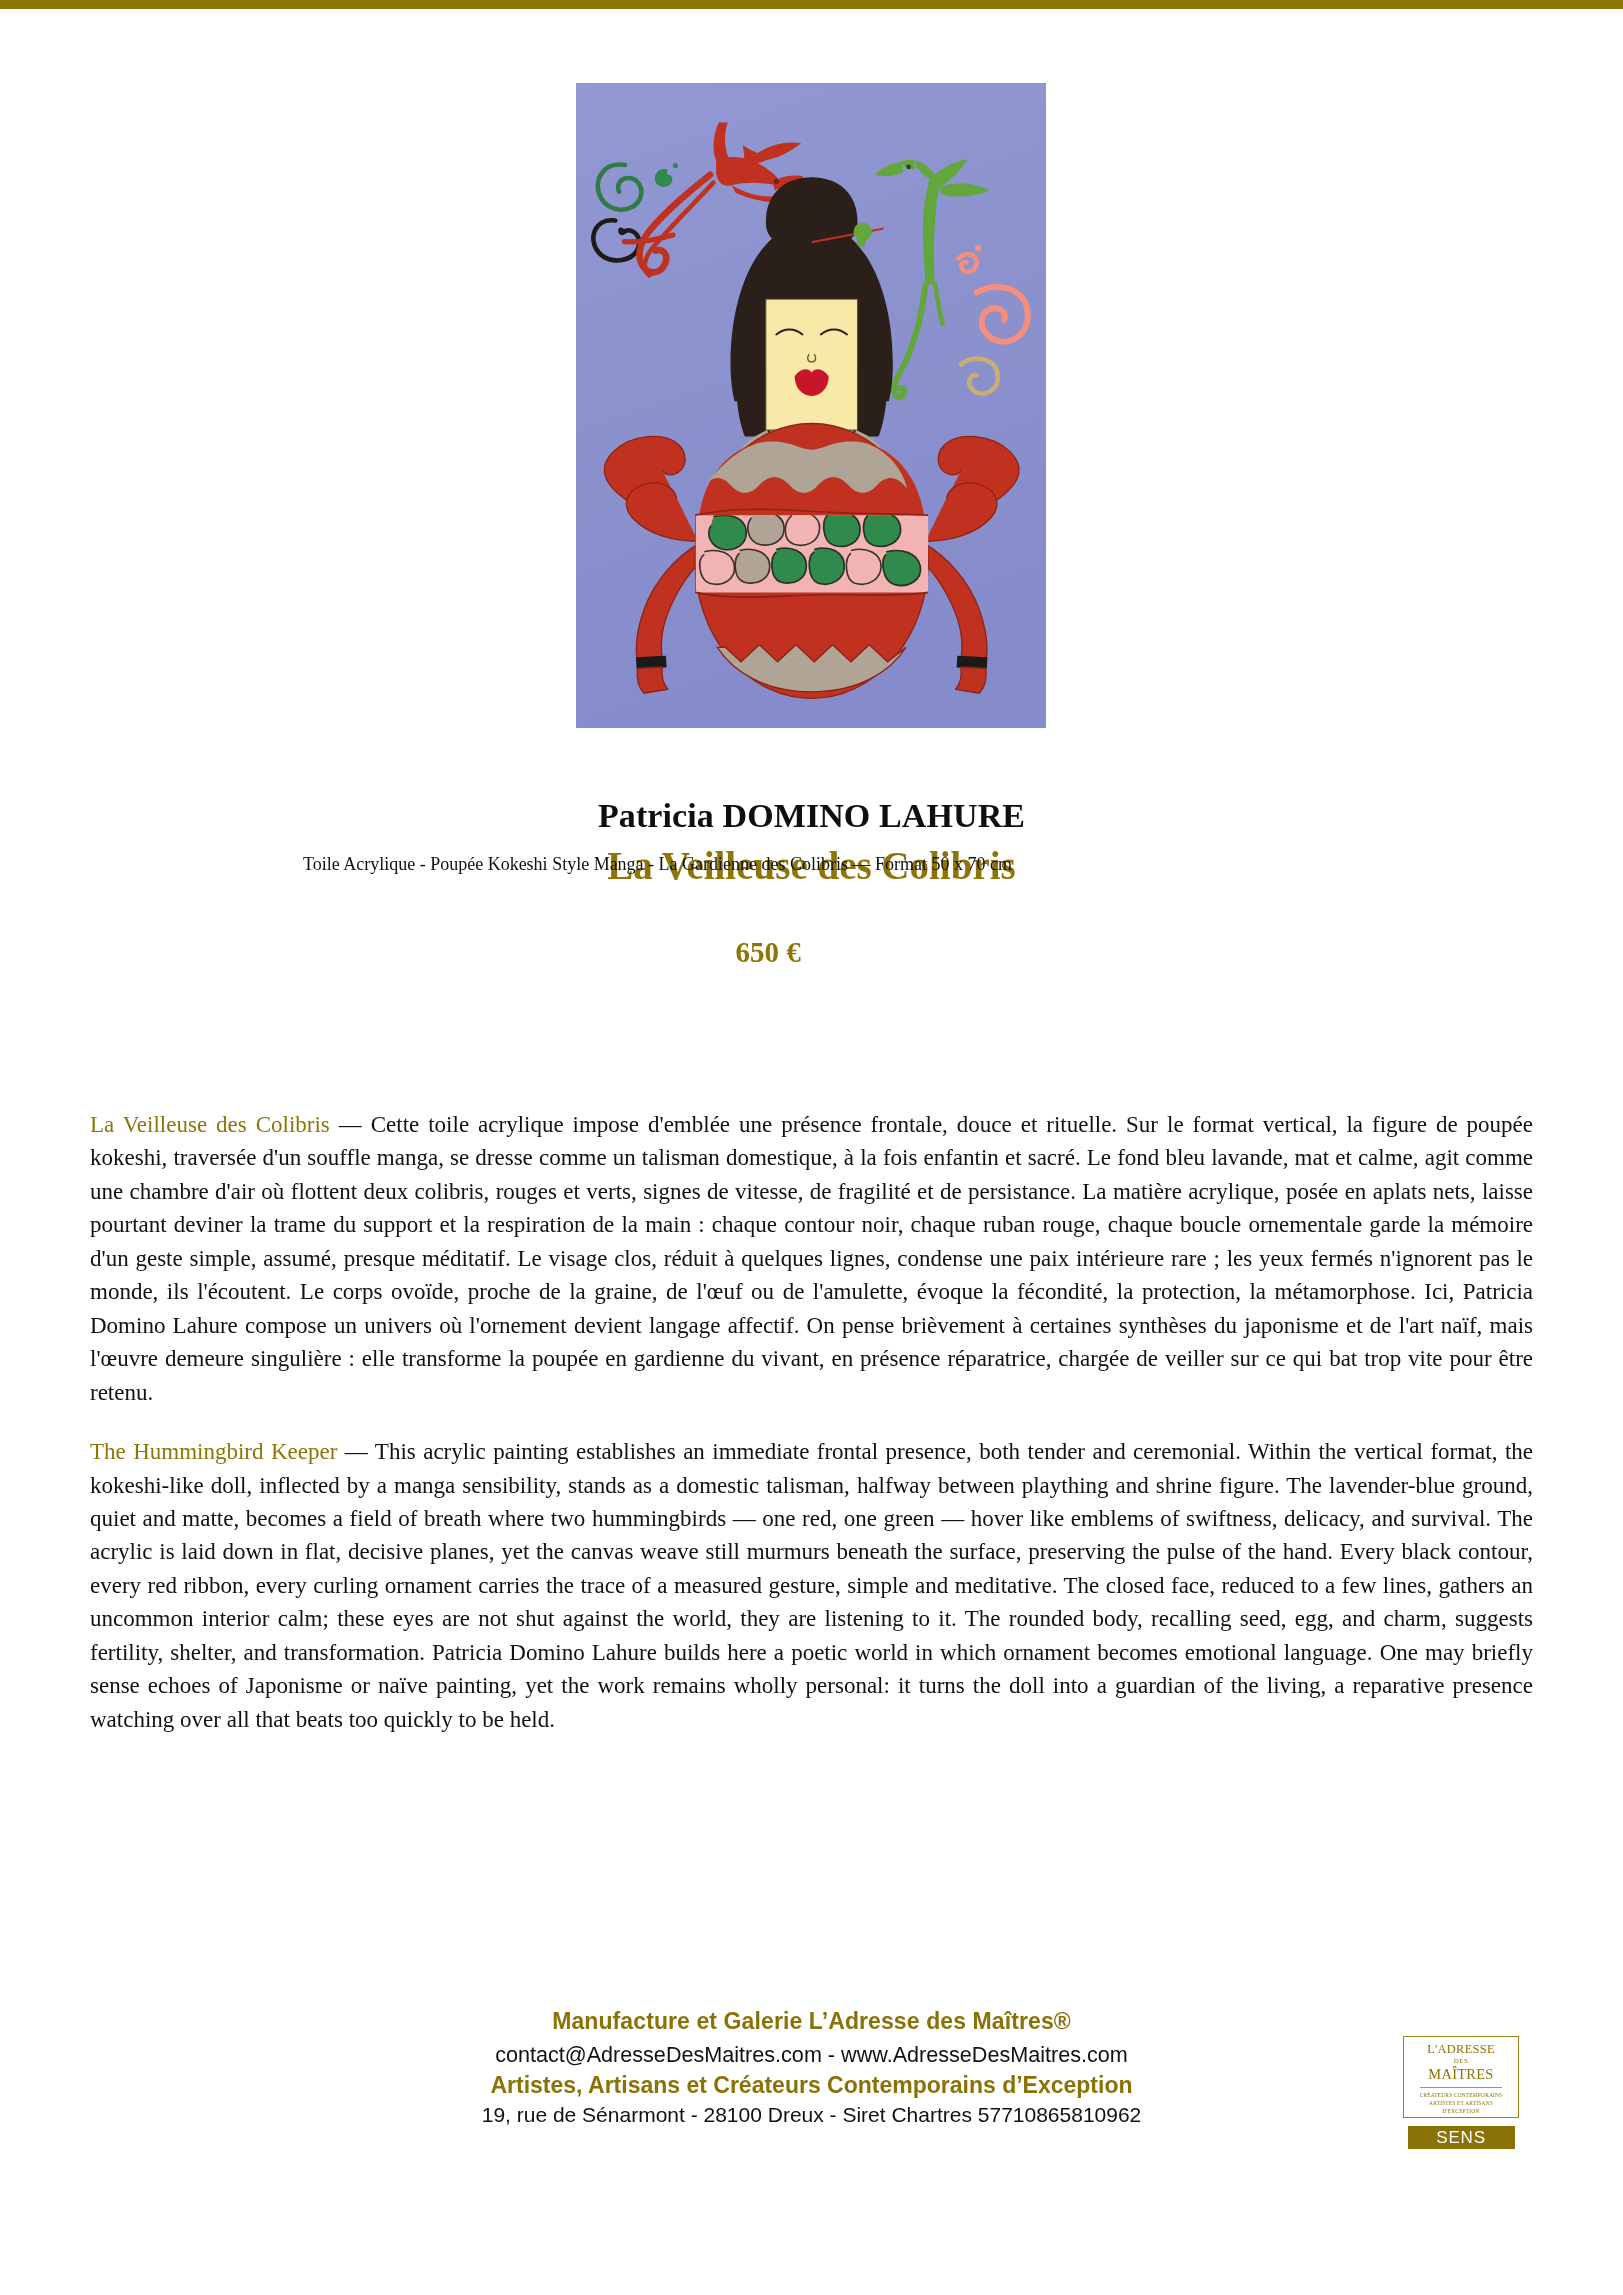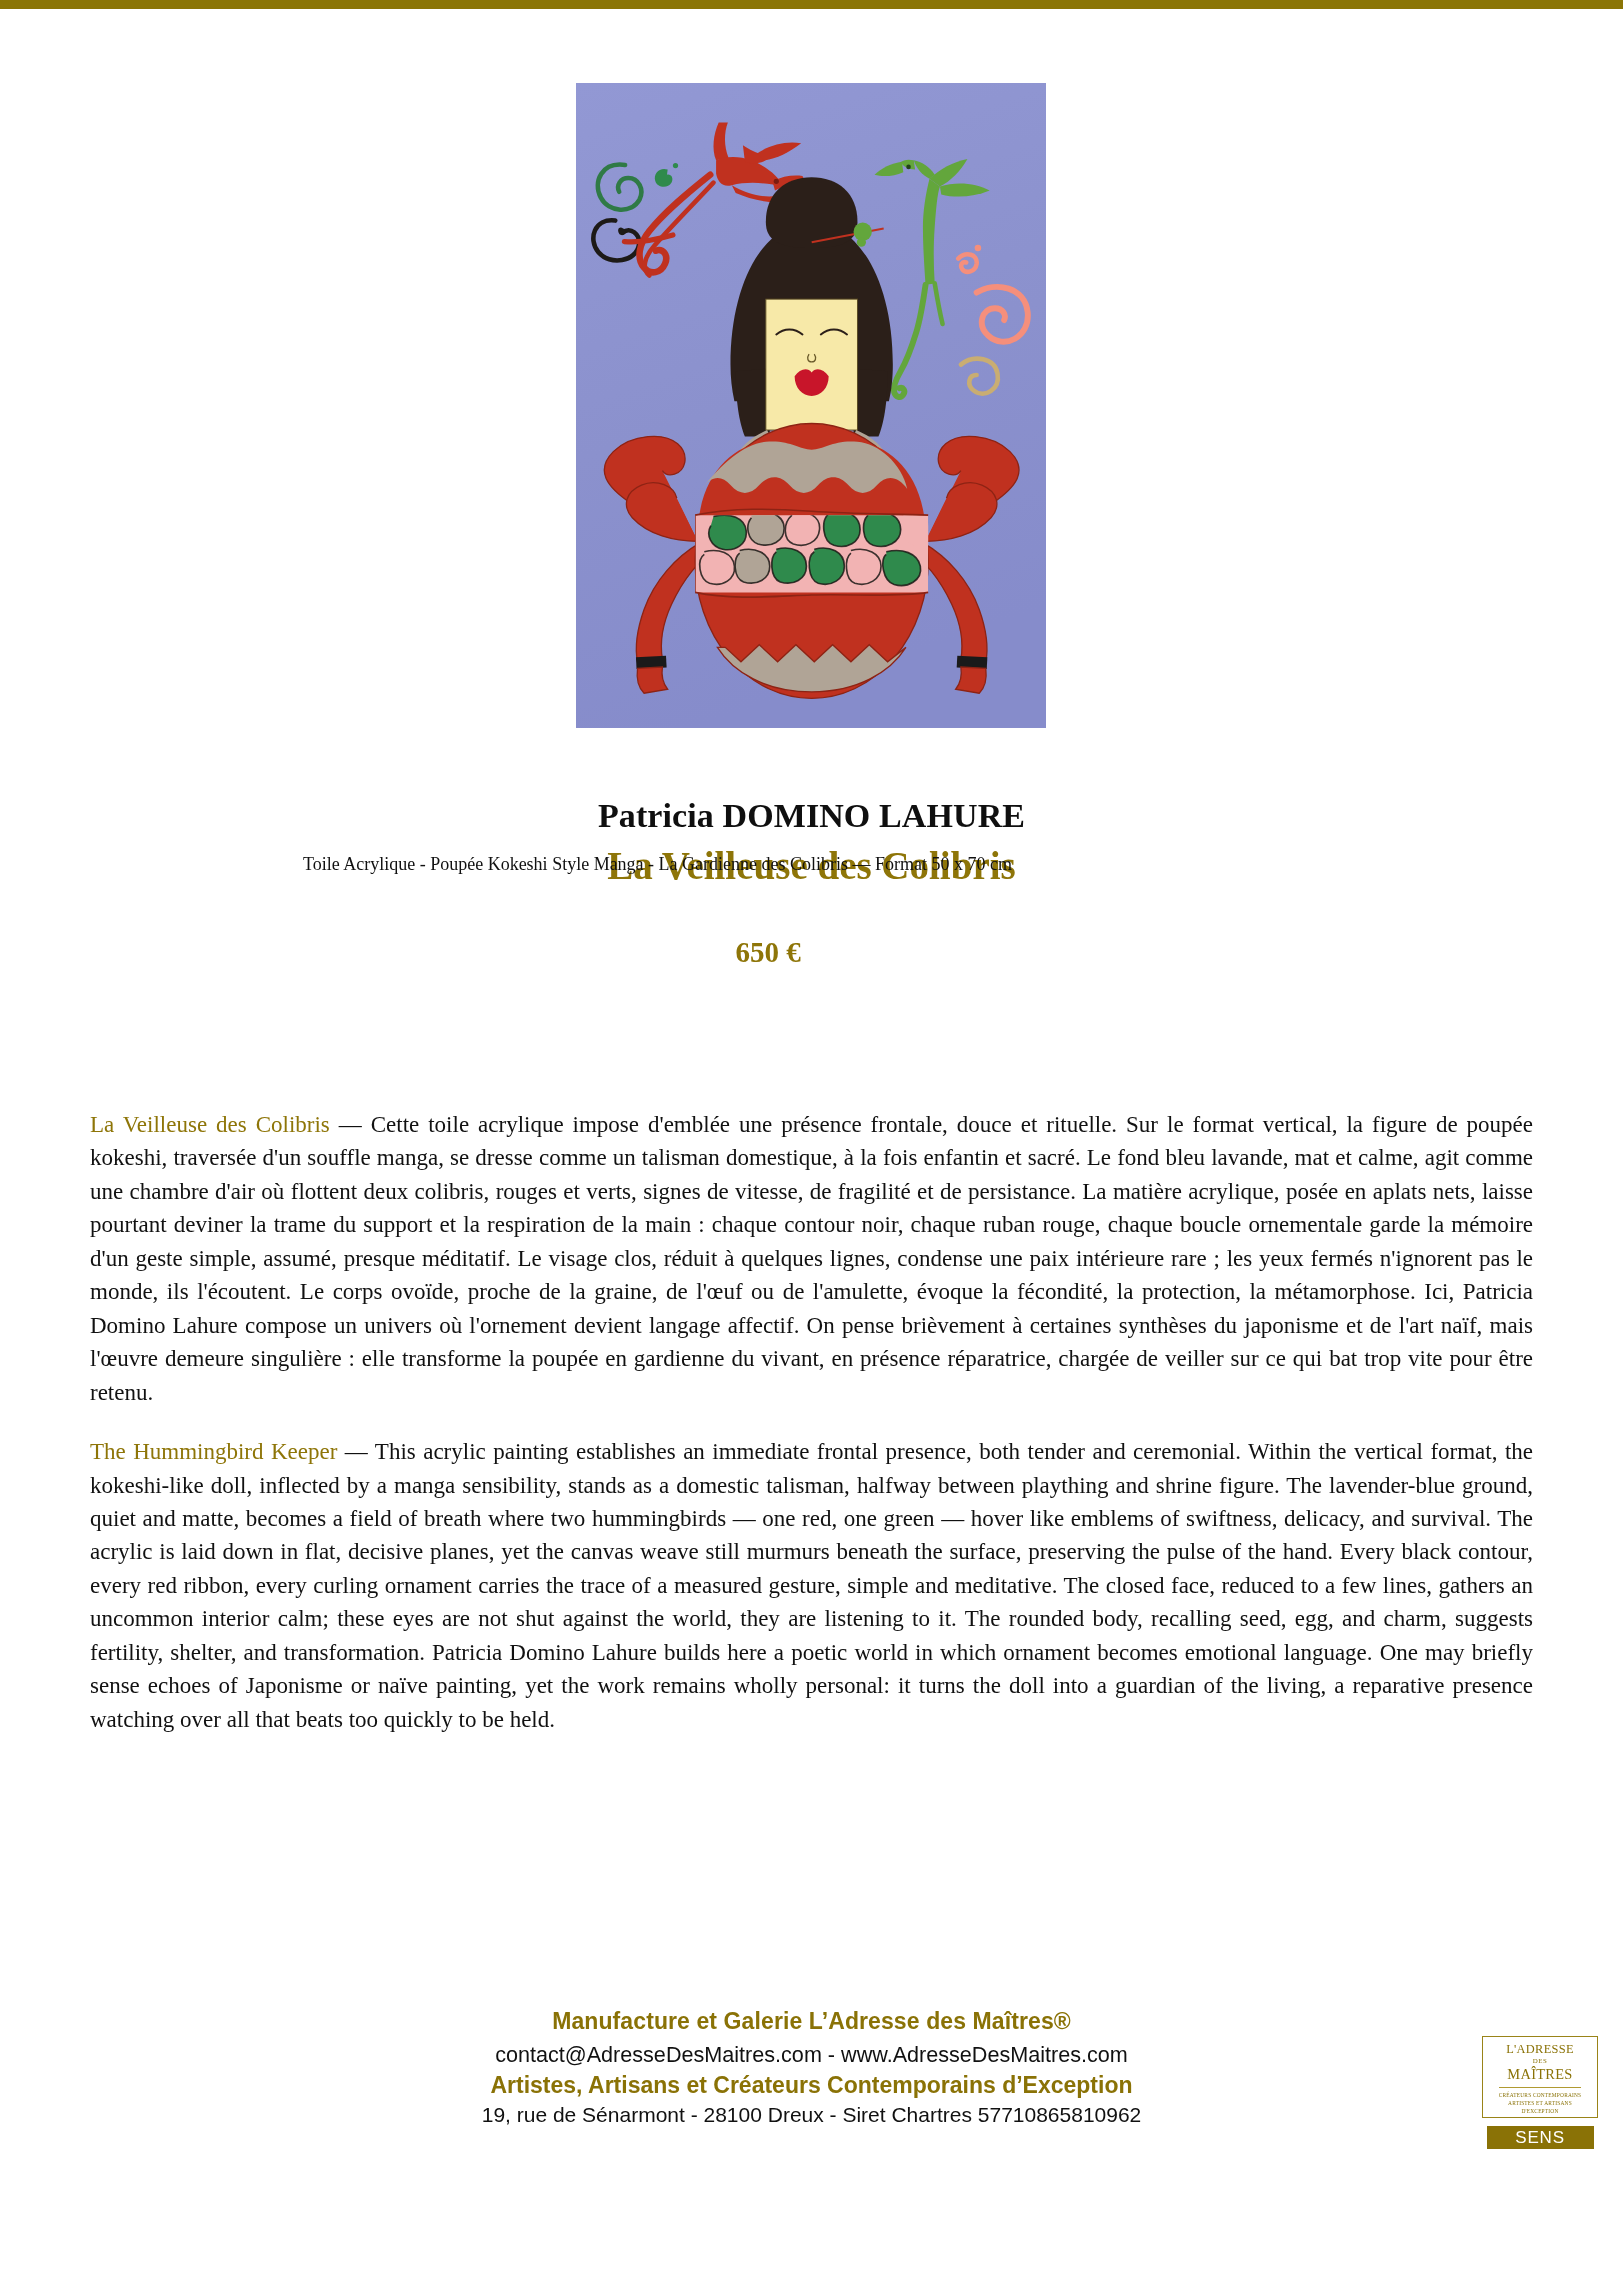--- a/index.html
+++ b/index.html
@@ -75,21 +75,21 @@
   }
   .f-line3{
     font-size:23px;font-weight:bold;color:#8A7206;margin:0 0 3.9px 0;
   }
   .f-line4{
     font-size:21px;color:#111;margin:0;
   }
 
   
   .logo-block{
-    position:absolute;left:1482px;top:2036px;width:116px;
+    position:absolute;left:1403px;top:2036px;width:116px;
   }
   .logo-card{
     box-sizing:border-box;
     width:116px;height:82px;
     border:0.7px solid #9a8418;
     background:#fff;
     padding:5.9px 3.9px 3.9px 3.9px;
     text-align:center;
   }
   .lg-1{

